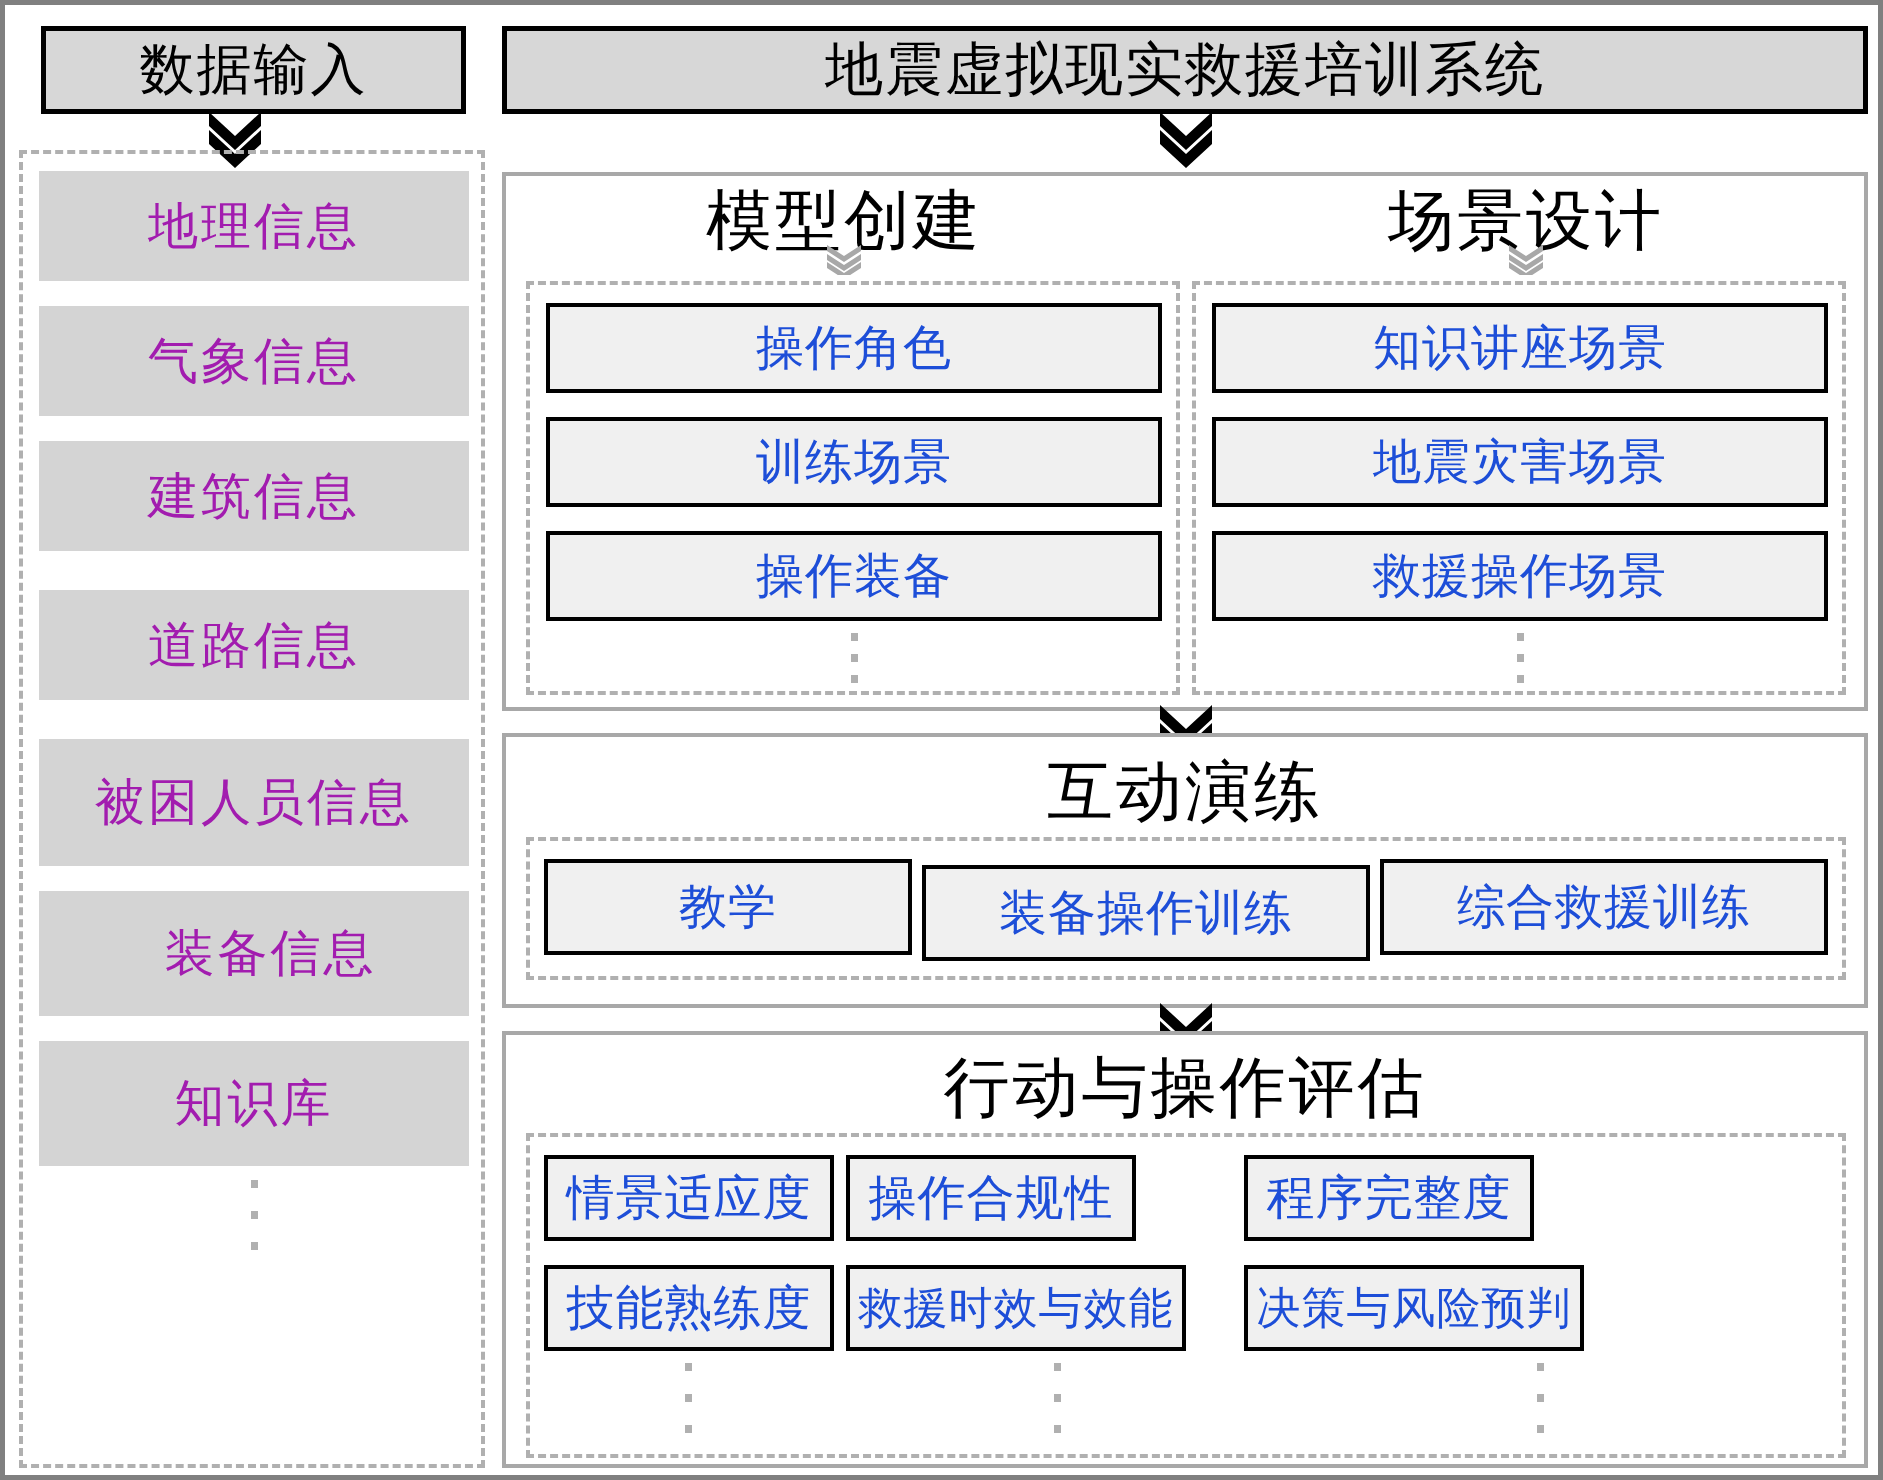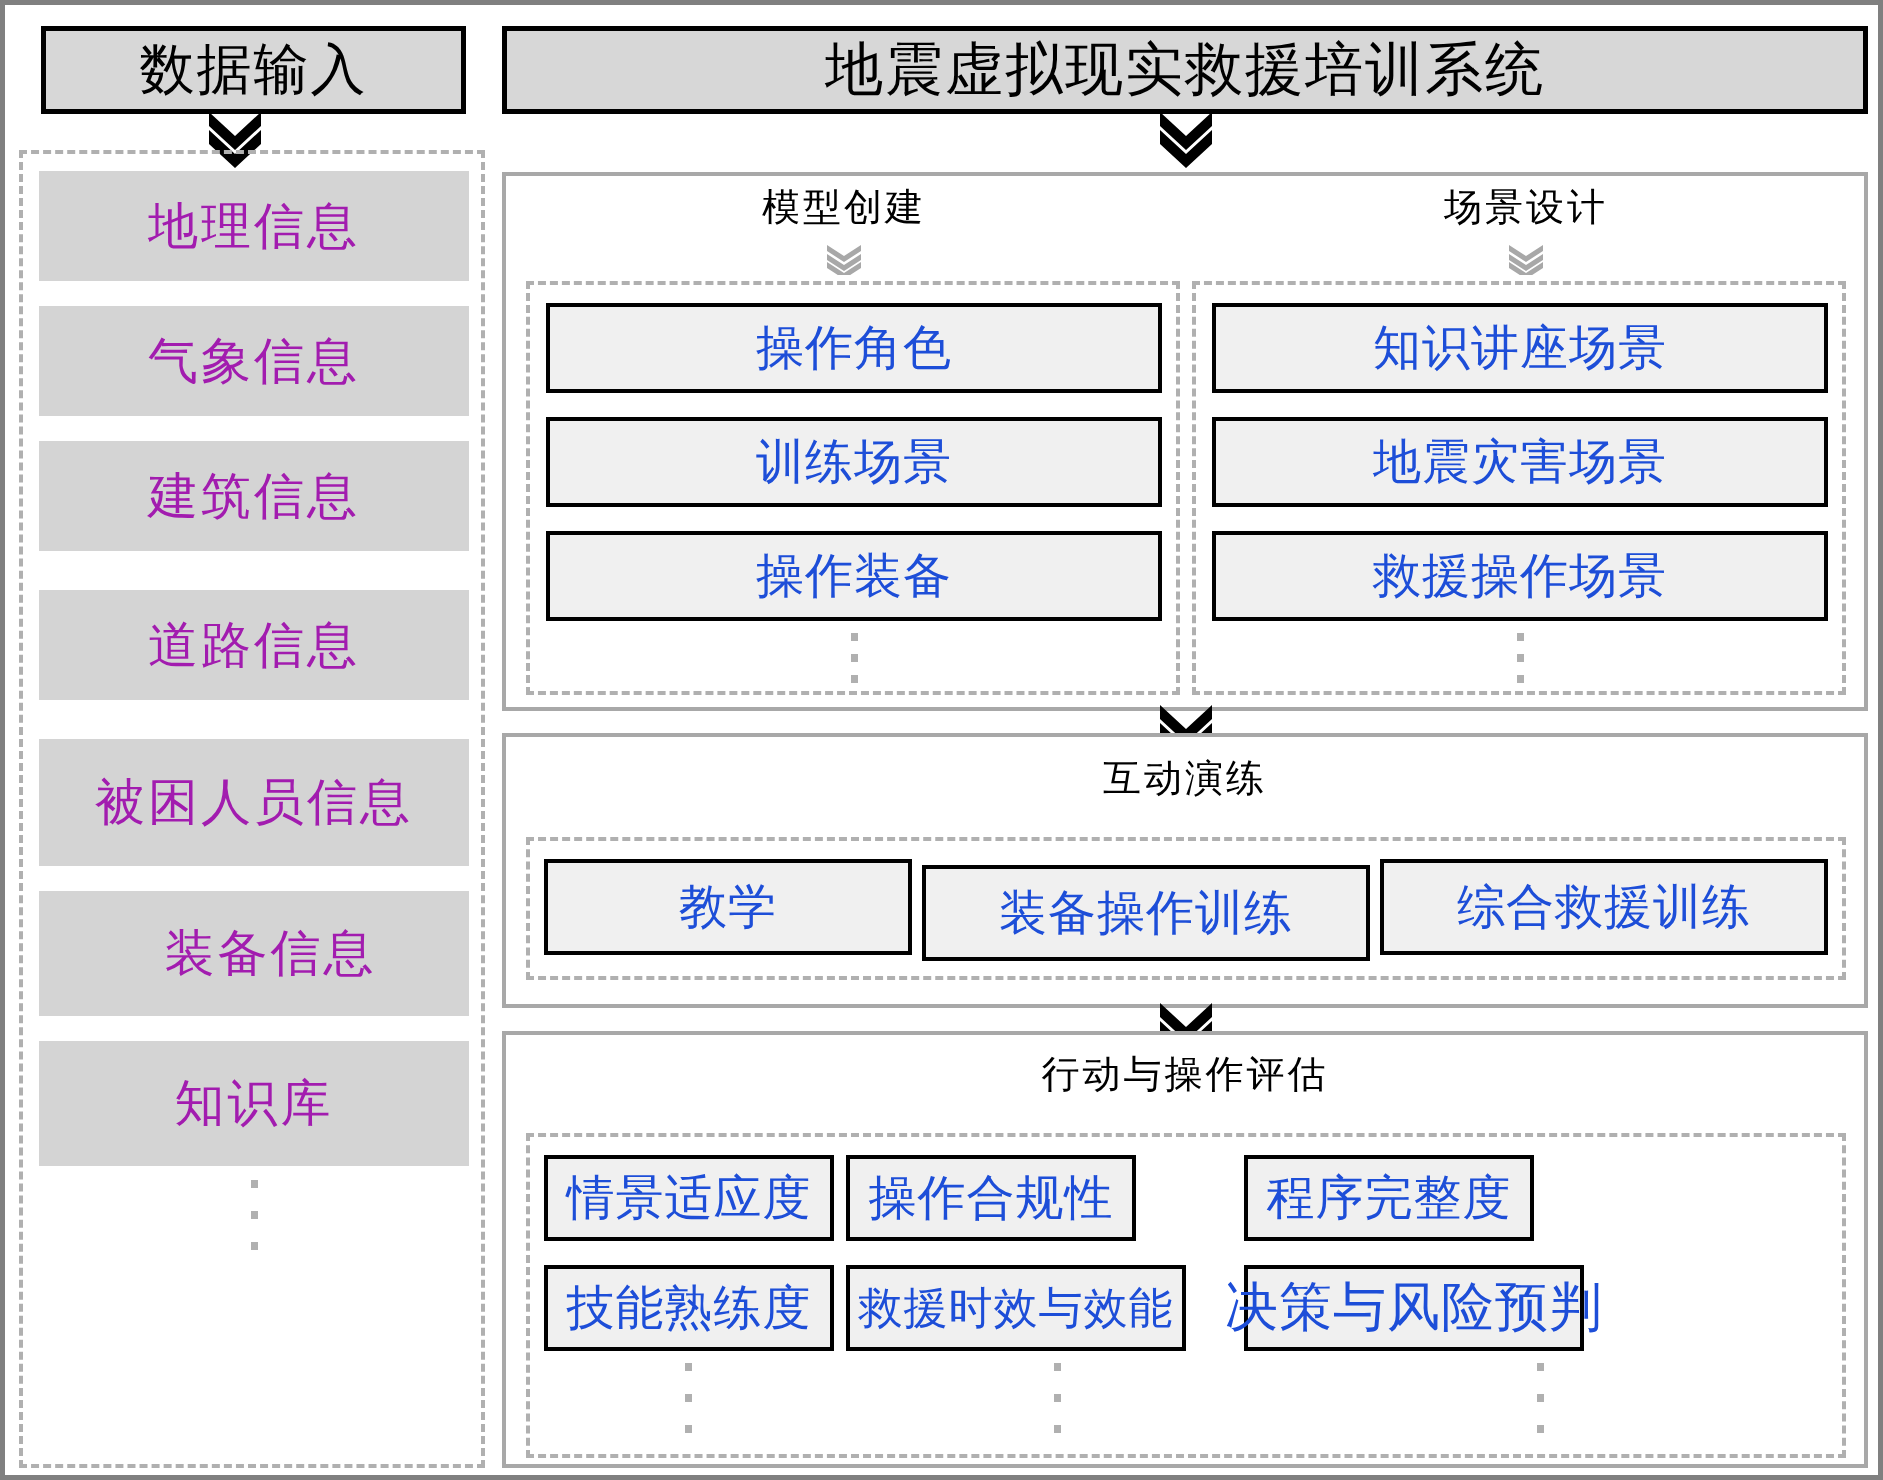--- a/index.html
+++ b/index.html
@@ -66,21 +66,21 @@
     display: flex;
     align-items: center;
     justify-content: center;
     font-size: 48px;
     color: #1d4ed8;
     letter-spacing: 1px;
     white-space: nowrap;
   }
 
   .section-title {
-    font-size: 38px;
+    font-size: 66px;
     color: #000;
     text-align: center;
     letter-spacing: 3px;
     line-height: 1;
   }
 
   
   .chev-big {
     position: absolute;
     width: 52px;
@@ -260,21 +260,21 @@
       <div class="bordered-item abs" style="left:714px; top:18px; width:290px; height:86px;">
         <span>程序完整度</span>
       </div>
 
       <div class="bordered-item abs" style="left:14px; top:128px; width:290px; height:86px;">
         <span>技能熟练度</span>
       </div>
       <div class="bordered-item abs" style="left:316px; top:128px; width:340px; height:86px; font-size:44px;">
         <span>救援时效与效能</span>
       </div>
-      <div class="bordered-item abs" style="left:714px; top:128px; width:340px; height:86px; font-size:53px;">
+      <div class="bordered-item abs" style="left:714px; top:128px; width:340px; height:86px; font-size:44px;">
         <span>决策与风险预判</span>
       </div>
 
       <div class="vdots abs" style="left:155px; top:226px; height:70px;">
         <i></i>
           <i></i>
           <i></i>
       </div>
       <div class="vdots abs" style="left:524px; top:226px; height:70px;">
         <i></i>

